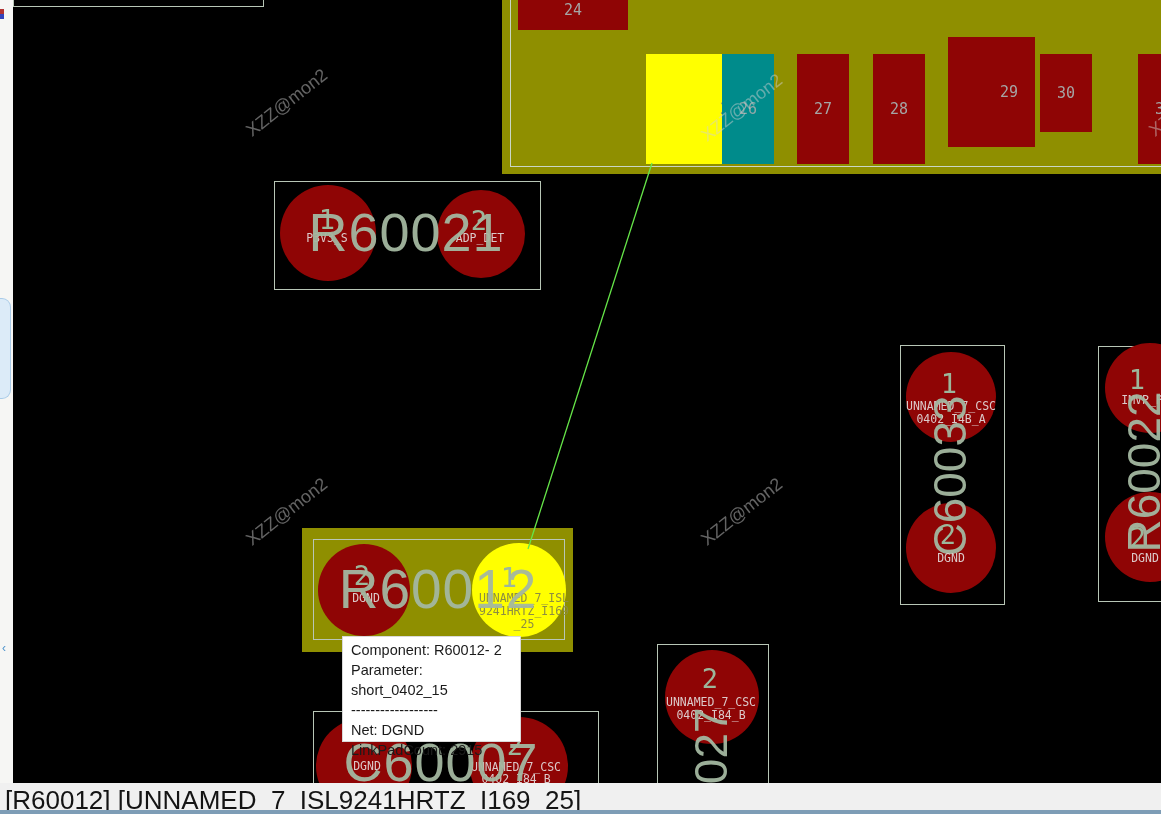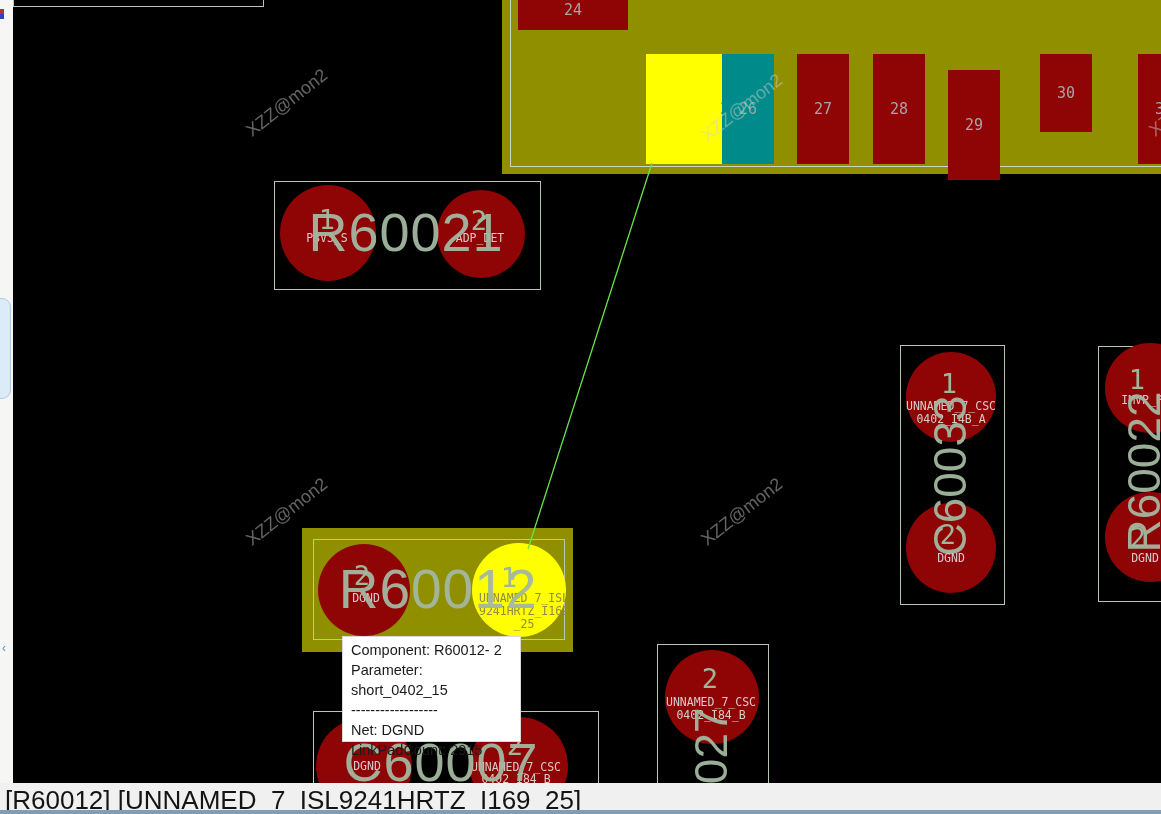--- a/index.html
+++ b/index.html
@@ -53,21 +53,21 @@
     </div>
     <div class="toppad" style="left:220px;top:54px;width:52px;height:110px;background:#008b8b;color:#93a8a8;">
       <span class="mono">26</span>
     </div>
     <div class="toppad" style="left:295px;top:54px;width:52px;height:110px;">
       <span class="mono">27</span>
     </div>
     <div class="toppad" style="left:371px;top:54px;width:52px;height:110px;">
       <span class="mono">28</span>
     </div>
-    <div class="toppad" style="left:446px;top:70px;width:52px;height:110px;">
+    <div class="toppad" style="left:446px;top:37px;width:52px;height:110px;padding-left:35px;">
       <span class="mono">29</span>
     </div>
     <div class="toppad" style="left:538px;top:54px;width:52px;height:78px;">
       <span class="mono">30</span>
     </div>
     <div class="toppad" style="left:596px;top:54px;width:52px;height:110px;margin-left:40px;">
       <span class="mono">31</span>
     </div>
   </div>
 

